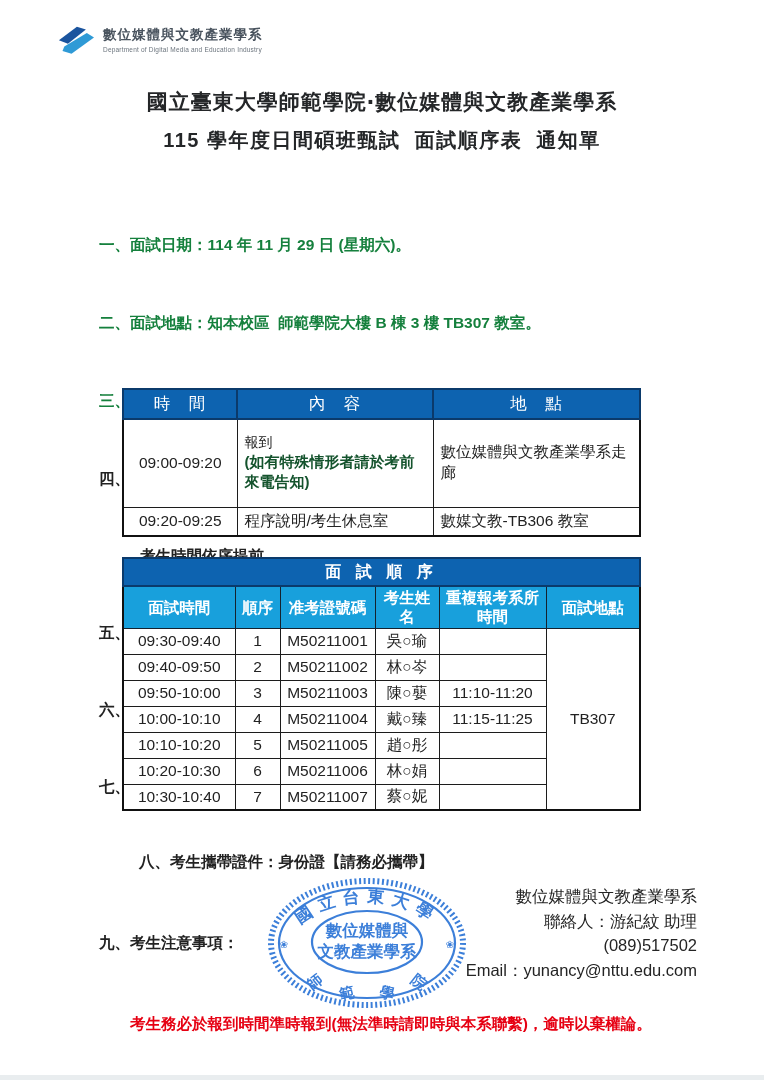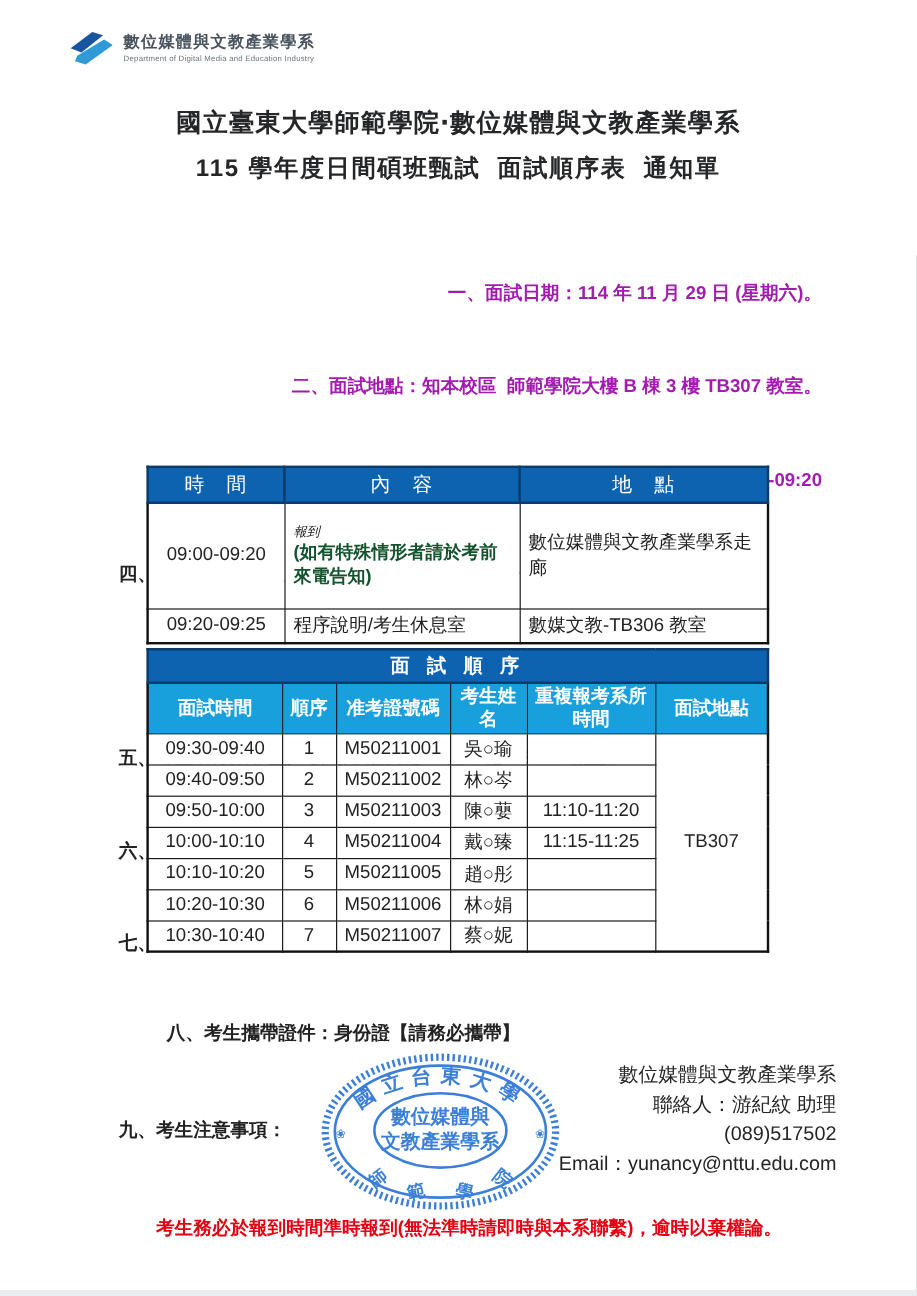--- a/index.html
+++ b/index.html
@@ -17,39 +17,39 @@
   
   .title1 { position:absolute; top:88px; left:0; width:100%; text-align:center;
             font-size:21px; font-weight:bold; color:#242628; letter-spacing:1px; white-space:pre-wrap; }
   .title2 { position:absolute; top:127px; left:0; width:100%; text-align:center;
             font-size:20px; font-weight:bold; color:#242628; letter-spacing:1.5px; white-space:pre-wrap; }
   
   .notes { position:absolute; top:182px; left:99px; width:586px;
            font-size:15.5px; font-weight:600; line-height:25px; white-space:pre-wrap; }
   .note { margin-bottom:3px; }
   .note.black { margin-bottom:2px; }
-  .note.red { color:#a21caf;text-align:right; }
+  .note.red { color:#15803d; }
   .note.cont { margin-left:41px; }
   .note.indent8 { margin-left:40px; }
   
   .tables { position:absolute; top:388px; left:122px; width:517px; }
   table { width:100%; border-collapse:collapse; table-layout:fixed; }
   td, th { border:1.5px solid #1c1c1c; }
   .sched { border:2px solid #111; }
   .sched th {
     background:#0d63b0; color:#fff; font-size:16.5px; font-weight:normal;
     height:30px; border:2.5px solid #0b3a6b; letter-spacing:1px;
   }
   .sched td { font-size:15.5px; padding:2px 7px; vertical-align:middle; background:#fff; }
   .sched .c-time { text-align:center; }
   .row-checkin { height:88px; }
   .row-brief  { height:29px; }
   .cell-note  { color:#14532d; font-weight:bold; font-size:15px; line-height:20px; }
-  .cell-main  { font-size:11px;font-style:italic; }
-  .ivw { border:2px solid #111; margin-top:3px; }
+  .cell-main  { font-size:14px; }
+  .ivw { border:2px solid #111; margin-top:20px; }
   .ivw .banner th {
     background:#0d63b0; color:#fff; font-size:16px; font-weight:bold;
     height:28px; letter-spacing:5px; border:2.5px solid #0b3a6b; white-space:pre-wrap;
   }
   .ivw .cols th {
     background:#18a0dc; color:#fff; font-size:15.5px; font-weight:bold;
     height:42px; border:1.5px solid #14222e; line-height:19px; padding:0 2px;
   }
   .ivw td { font-size:15.5px; height:26px; text-align:center; background:#fff; padding:0 3px; }
   

